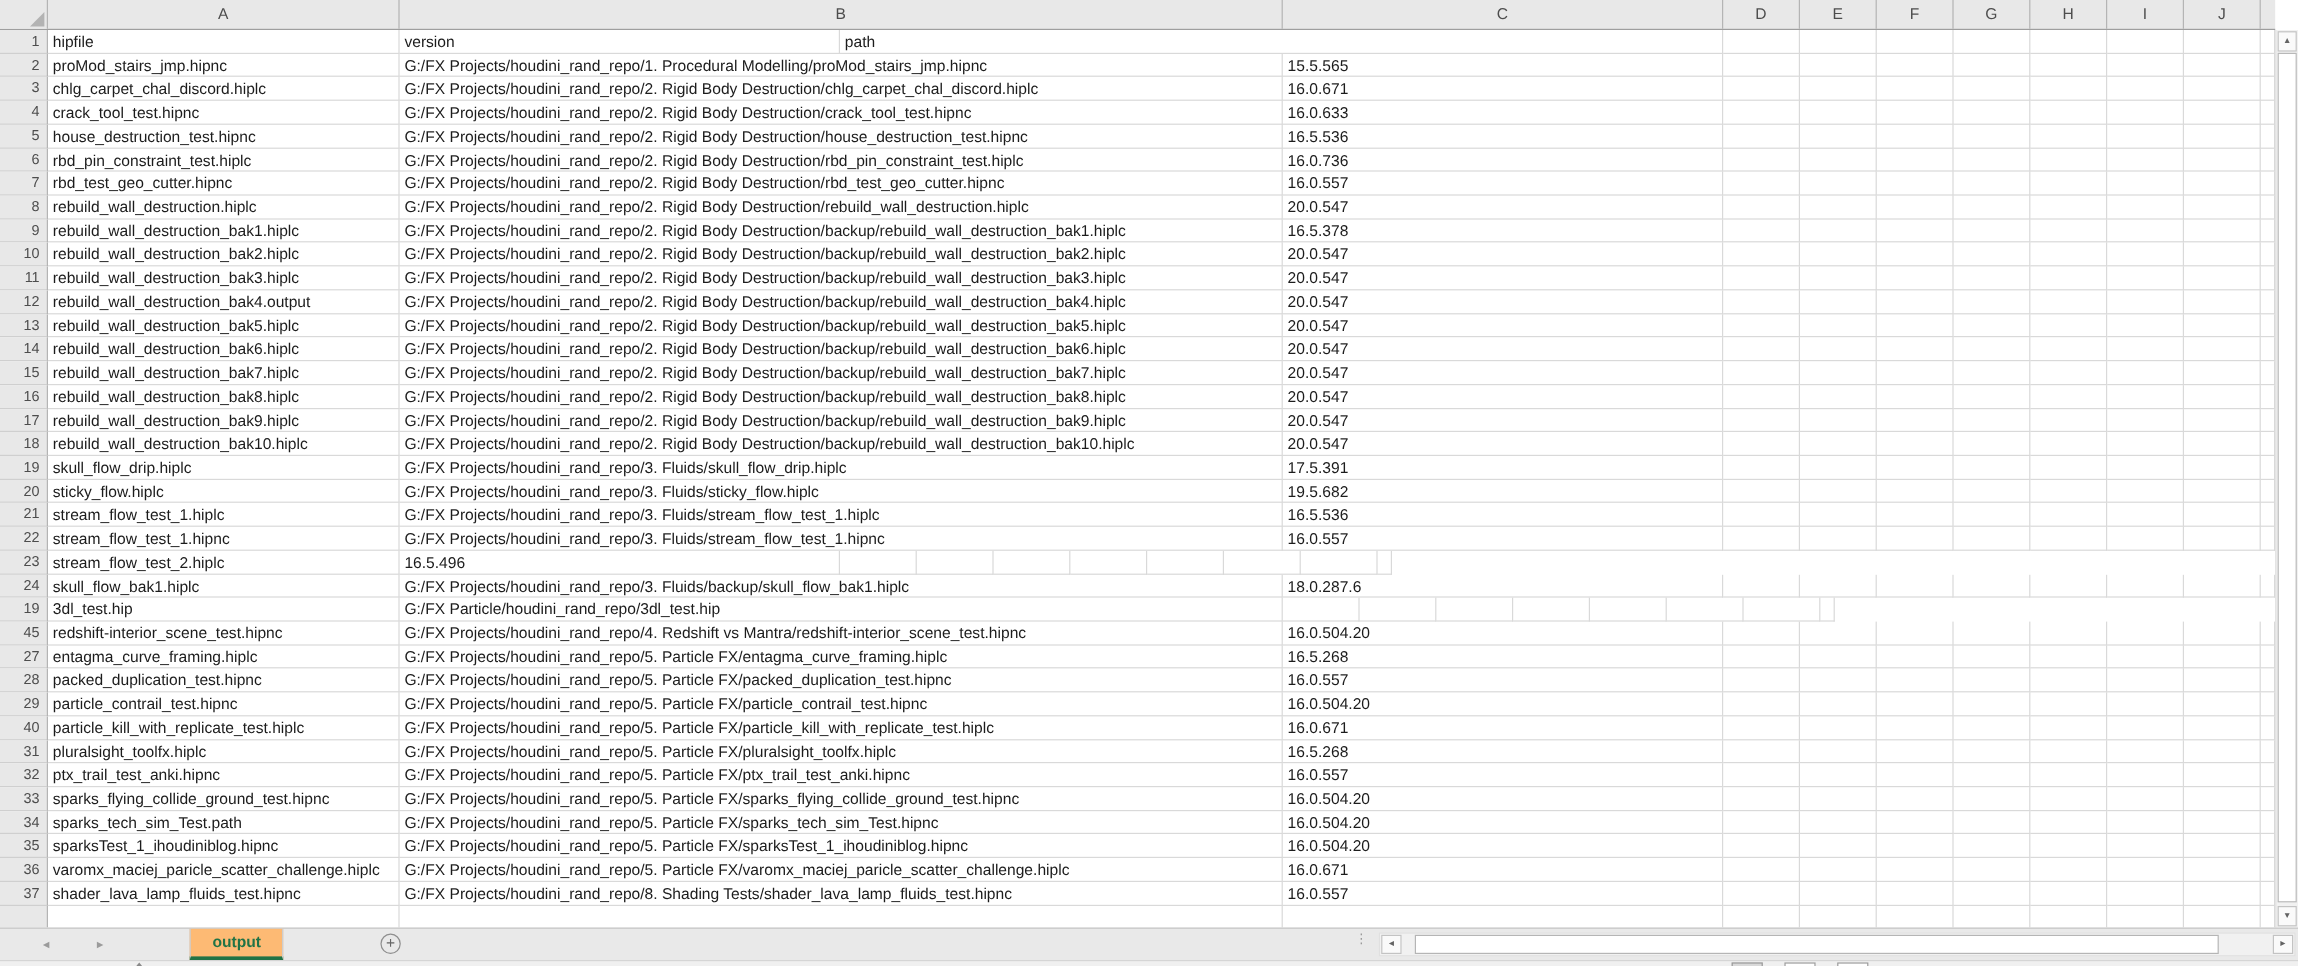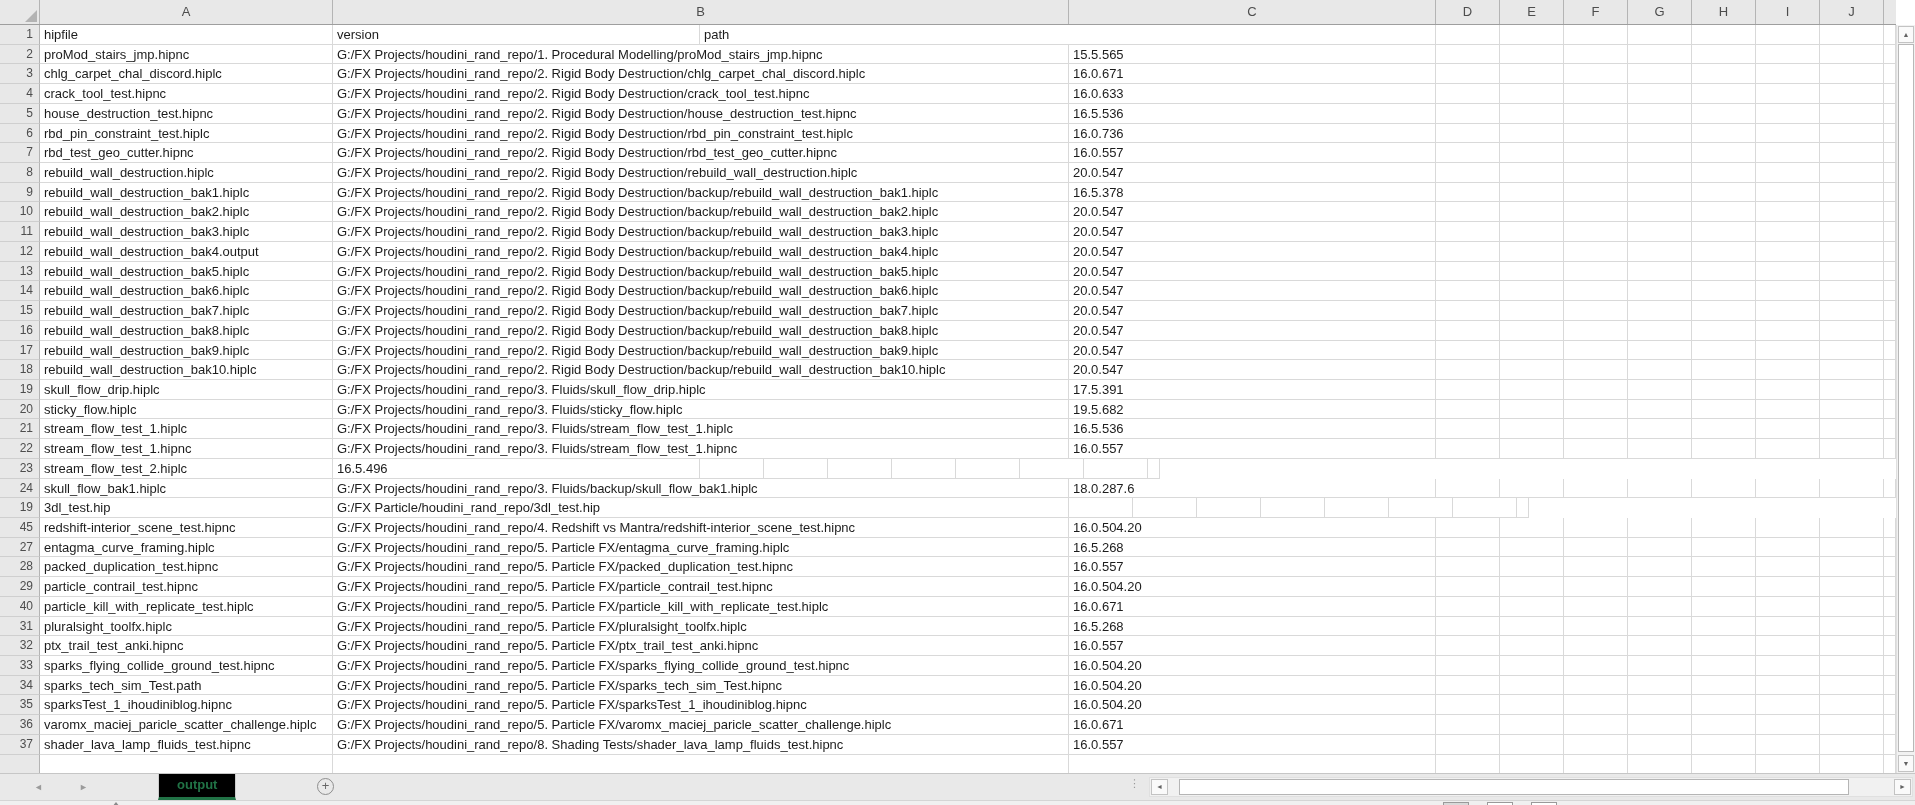--- a/index.html
+++ b/index.html
@@ -32,21 +32,21 @@
           box-sizing:border-box;text-align:center;font-size:7px;line-height:15px;color:#636363;}
   .vs-up{top:1px}.vs-down{bottom:1px}
   .vs-thumb{position:absolute;left:1px;right:1px;top:19px;height:708px;background:#fff;
             border:1px solid #b8b8b8;box-sizing:border-box;}
 
   
   .tabbar{position:absolute;top:773px;left:0;width:1915px;height:27px;background:#e9e9e9;
           border-top:1px solid #c6c6c6;box-sizing:border-box;}
   .tab-nav{position:absolute;top:7px;color:#9b9b9b;font-size:9px;line-height:12px;}
   .tab-nav.prev{left:34px}.tab-nav.next{left:79px}
-  .sheet-tab{position:absolute;left:158px;top:0;height:26px;box-sizing:border-box;background:#000000;
+  .sheet-tab{position:absolute;left:158px;top:0;height:26px;box-sizing:border-box;background:#fdba74;
              border-left:1px solid #cdcdcd;border-right:1px solid #cdcdcd;border-bottom:3px solid #217346;
              color:#217346;font-weight:bold;font-size:13px;line-height:22px;padding:0 18px;text-align:center;}
   .add-sheet{position:absolute;left:317px;top:4px;width:17px;height:17px;border:1px solid #8e8e8e;
              border-radius:50%;box-sizing:border-box;color:#666;text-align:center;font-size:13px;line-height:14px;}
   .hs-handle{position:absolute;left:1129px;top:5px;color:#9a9a9a;font-size:11px;line-height:8px;}
 
   
   .hscroll{position:absolute;left:1149px;top:3px;width:764px;height:20px;background:#f1f1f1;
            border:1px solid #e0e0e0;box-sizing:border-box;}
   .hs-btn{position:absolute;top:1px;width:17px;height:16px;background:#fafafa;border:1px solid #c3c3c3;

